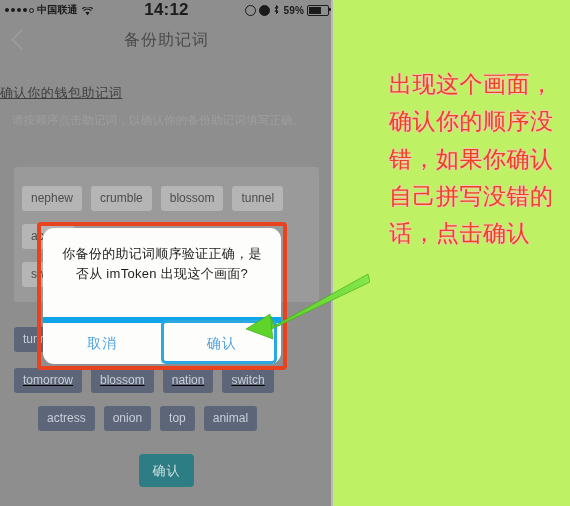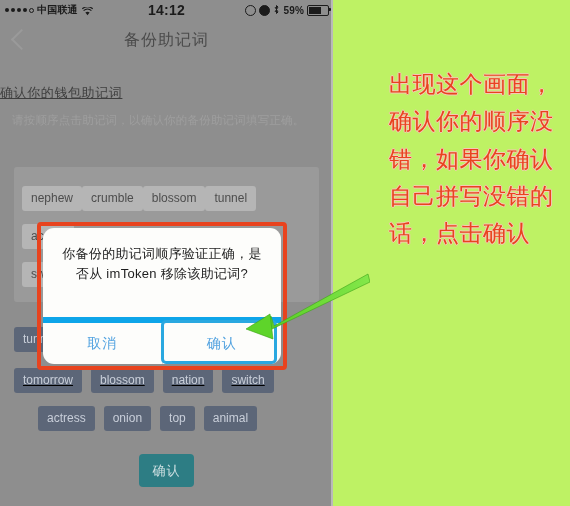--- a/index.html
+++ b/index.html
@@ -62,21 +62,21 @@
   .wifi {
     display: inline-block;
     width: 11px; height: 9px;
     position: relative;
     margin-left: 1px;
   }
   .sb-center {
     position: absolute;
     left: 0; right: 0;
     text-align: center;
-    font-size: 14px;
+    font-size: 17px;
     font-weight: 600;
   }
   .sb-right {
     position: absolute;
     right: 4px; top: 0; height: 20px;
     display: flex; align-items: center; gap: 3px;
     font-size: 10px; font-weight: 700;
   }
   .glyph-circle {
     width: 9px; height: 9px; border-radius: 50%;
@@ -154,20 +154,21 @@
   .wordbank {
     position: absolute;
     left: 14px; top: 167px;
     width: 305px; height: 135px;
     background: #9a9a9a;
     border-radius: 3px;
   }
   .chip-row {
     position: absolute;
     display: flex;
+    gap: 9px;
   }
   .chip {
     background: #b5b5b5;
     color: #4d4d4d;
     border-radius: 3px;
     font-size: 12px;
     padding: 6px 9px 7px 9px;
     line-height: 1;
     white-space: nowrap;
   }
@@ -343,21 +344,21 @@
     <div class="selrow" style="left:14px; top:406px;padding-left:24px;">
       <div class="chip sel">actress</div>
       <div class="chip sel">onion</div>
       <div class="chip sel">top</div>
       <div class="chip sel">animal</div>
     </div>
 
     <div class="btn-confirm">确认</div>
 
     <div class="modal">
-      <div class="modal-msg">你备份的助记词顺序验证正确，是否从 imToken 移除该助记词?</div>
+      <div class="modal-msg">你备份的助记词顺序验证正确，是否从 imToken 出现这个画面?</div>
       <div class="modal-actions">
         <div class="modal-btn">取消</div>
         <div class="modal-btn">确认</div>
       </div>
     </div>
   </div>
 
   <div id="phone-edge"></div>
 
   <div class="modal-highlight"></div>

